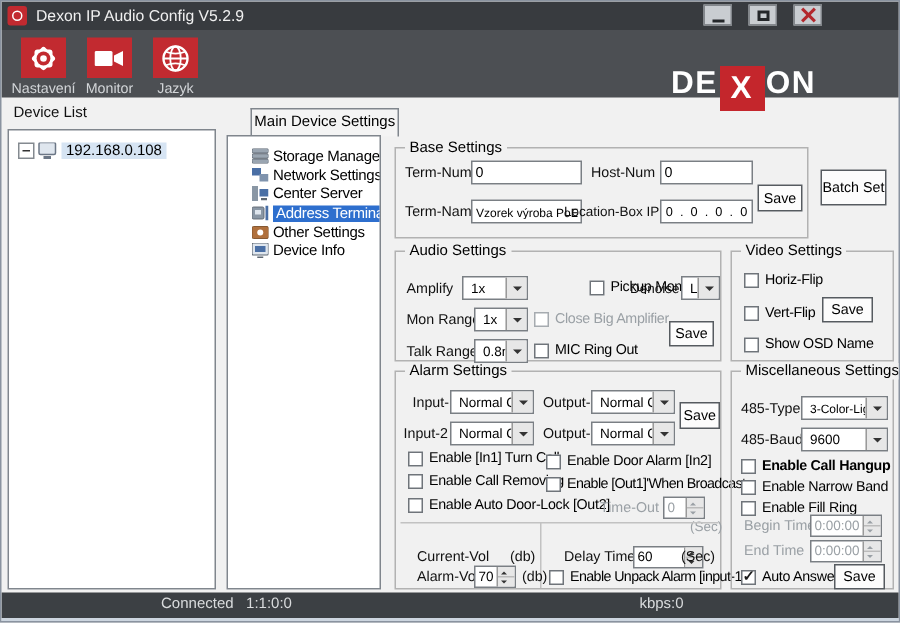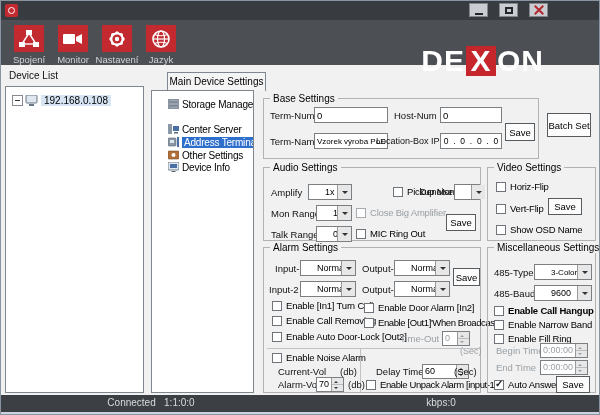--- a/index.html
+++ b/index.html
@@ -14,21 +14,21 @@
   .g-min{width:8px;height:2px;background:#24272a;margin-top:7px;}
   .g-max{width:8px;height:7px;border:2px solid #24272a;box-sizing:border-box;}
   .g-close{position:relative;width:10px;height:10px;}
   .g-close::before,.g-close::after{content:"";position:absolute;left:-1px;top:4px;width:12px;height:2px;background:#b3282d;}
   .g-close::before{transform:rotate(45deg);} .g-close::after{transform:rotate(-45deg);}
   
   .toolbar{position:absolute;left:0;top:19px;width:600px;height:45px;background:#4c4f53;display:flex;padding-left:6px;box-sizing:border-box;}
   .tbtn{width:44px;display:flex;flex-direction:column;align-items:center;padding-top:5px;cursor:pointer;}
   .tbicon{width:30px;height:27px;background:#c22a30;display:flex;align-items:center;justify-content:center;flex:none;}
   .tblabel{font-size:9.5px;color:#d2d5d8;margin-top:2px;white-space:nowrap;}
-  .logo{position:absolute;right:57px;top:24px;height:33px;display:flex;align-items:center;color:#fff;font-weight:bold;font-size:30px;letter-spacing:1px;}
+  .logo{position:absolute;right:57px;top:24px;height:33px;display:flex;align-items:flex-start;color:#fff;font-weight:bold;font-size:21px;letter-spacing:1px;}
   .logo .xbox{width:30px;height:30px;background:#c4262c;display:flex;align-items:center;justify-content:center;margin:0 1px;}
   
   .panel{position:absolute;background:#fff;border:1px solid #80868d;box-sizing:border-box;}
   .caption{position:absolute;font-size:10px;color:#111;white-space:nowrap;}
   .tab{position:absolute;left:166px;top:71px;width:99px;height:19px;background:#f4f4f4;border:1px solid #80868d;border-bottom:none;box-sizing:border-box;font-size:10px;text-align:center;line-height:17px;}
   
   .trow{position:absolute;left:0;width:100%;height:12px;display:flex;align-items:center;padding-left:16px;box-sizing:border-box;font-size:10px;letter-spacing:-0.2px;white-space:nowrap;overflow:hidden;cursor:default;}
   .trow svg{flex:none;margin-right:3px;}
   .trow .sel-lab{background:#2e6fce;color:#fff;padding:0 2px;}
   
@@ -37,21 +37,21 @@
   .expander::after{content:"";position:absolute;left:2px;top:4px;width:5px;height:1px;background:#333;}
   .dl-lab{background:#d6e4f3;padding:0 3px;margin-left:3px;}
   
   .group{position:absolute;border:1px solid #b2b2b2;box-sizing:border-box;}
   .gtitle{position:absolute;top:-6px;left:6px;background:#f1f1f1;padding:0 3px;font-size:10px;white-space:nowrap;}
   .lbl{position:absolute;font-size:9.5px;white-space:nowrap;color:#111;}
   .sm{font-size:9px;}
   .gray{color:#9aa0a5;}
   .tin{position:absolute;height:16px;border:1px solid #7a7f84;background:#fff;font-size:9.5px;padding:0 2px;font-family:inherit;box-sizing:border-box;}
   .sel{position:absolute;height:16px;border:1px solid #7a7f84;background:#fff;display:flex;align-items:center;box-sizing:border-box;cursor:pointer;}
-  .sel .v{flex:1;font-size:9px;padding-left:16px;white-space:nowrap;overflow:hidden;}
+  .sel .v{flex:1;font-size:9px;padding-left:5px;white-space:nowrap;overflow:hidden;}
   .sel .arw{width:13px;height:100%;background:#e7e7e7;border-left:1px solid #9a9a9a;display:flex;align-items:center;justify-content:center;flex:none;}
   .sel .arw::after{content:"";border:3.5px solid transparent;border-top-color:#333;margin-top:4px;}
   .spn{position:absolute;height:15px;border:1px solid #7a7f84;background:#fff;display:flex;box-sizing:border-box;}
   .spn .v{flex:1;font-size:9px;padding-left:2px;line-height:13px;white-space:nowrap;overflow:hidden;}
   .ud{width:11px;display:flex;flex-direction:column;border-left:1px solid #9a9a9a;flex:none;}
   .ud i{flex:1;background:#e7e7e7;position:relative;}
   .ud i+i{border-top:1px solid #bbb;}
   .ud i::after{content:"";position:absolute;left:2px;border:2.5px solid transparent;}
   .ud .up::after{top:1px;border-bottom-color:#333;}
   .ud .dn::after{top:2px;border-top-color:#333;}
@@ -70,67 +70,55 @@
   .statusbar span{position:absolute;top:2px;white-space:pre;}
   .bstrip{position:absolute;left:0;top:411px;width:600px;height:4px;background:#ccd5df;}
 </style>
 </head>
 <body>
 
 <div class="window">
 
   <div class="titlebar">
     <div class="appicon"></div>
+    <div class="apptitle">Dexon IP Audio Config V5.2.9</div>
     <div class="winbtn" style="left:468px;">
         <div class="g-min"></div>
       </div>
     <div class="winbtn" style="left:498px;">
         <div class="g-max"></div>
       </div>
     <div class="winbtn" style="left:528px;">
         <div class="g-close"></div>
       </div>
   </div>
 
   <div class="toolbar">
-    <div class="tbtn">
-      <div class="tbicon">
-        <svg width="20" height="18" viewBox="0 0 20 18">
-          <line x1="10" y1="3" x2="3" y2="14" stroke="#fff" stroke-width="1.4"></line>
-          <line x1="10" y1="3" x2="17" y2="14" stroke="#fff" stroke-width="1.4"></line>
-          <line x1="3" y1="14" x2="17" y2="14" stroke="#fff" stroke-width="1.4"></line>
-          <rect x="7" y="0" width="6" height="5" fill="#fff"></rect>
-          <rect x="0" y="12" width="6" height="5" fill="#fff"></rect>
-          <rect x="14" y="12" width="6" height="5" fill="#fff"></rect>
-        </svg>
-      </div>
-      <div class="tblabel">Spojení</div>
-    </div>
-    <div class="tbtn">
-      <div class="tbicon">
-        <svg width="20" height="18" viewBox="0 0 20 18">
-          <rect x="0" y="4" width="12" height="10" rx="1" fill="#fff"></rect>
-          <polygon points="13,7 19,4 19,14 13,11" fill="#fff"></polygon>
-        </svg>
-      </div>
-      <div class="tblabel">Monitor</div>
-    </div>
     <div class="tbtn">
       <div class="tbicon">
         <svg width="20" height="20" viewBox="0 0 20 20">
           <rect x="4" y="4" width="12" height="12" rx="2" fill="#fff"></rect>
           <rect x="4" y="4" width="12" height="12" rx="2" fill="#fff" transform="rotate(45 10 10)"></rect>
           <circle cx="10" cy="10" r="4.6" fill="#c22a30"></circle>
           <circle cx="10" cy="10" r="2.2" fill="#fff"></circle>
         </svg>
       </div>
       <div class="tblabel">Nastavení</div>
     </div>
     <div class="tbtn">
       <div class="tbicon">
+        <svg width="20" height="18" viewBox="0 0 20 18">
+          <rect x="0" y="4" width="12" height="10" rx="1" fill="#fff"></rect>
+          <polygon points="13,7 19,4 19,14 13,11" fill="#fff"></polygon>
+        </svg>
+      </div>
+      <div class="tblabel">Monitor</div>
+    </div>
+    <div class="tbtn">
+      <div class="tbicon">
         <svg width="20" height="20" viewBox="0 0 20 20">
           <circle cx="10" cy="10" r="8" stroke="#fff" stroke-width="1.6" fill="none"></circle>
           <ellipse cx="10" cy="10" rx="3.5" ry="8" stroke="#fff" stroke-width="1.2" fill="none"></ellipse>
           <line x1="2" y1="10" x2="18" y2="10" stroke="#fff" stroke-width="1.2"></line>
           <path d="M3.5 5.5 Q10 8 16.5 5.5 M3.5 14.5 Q10 12 16.5 14.5" stroke="#fff" stroke-width="1.2" fill="none"></path>
         </svg>
       </div>
       <div class="tblabel">Jazyk</div>
     </div>
     <div class="logo">
@@ -156,20 +144,27 @@
 
   <div class="tab">Main Device Settings</div>
   <div class="panel" style="left:150px;top:89px;width:103px;height:303px;">
     <div class="trow" style="top:7px;">
       <svg width="11" height="10" viewBox="0 0 11 10">
         <rect x="0" y="0" width="11" height="3" rx="1" fill="#9aa5b1" stroke="#5d6772" stroke-width="0.6"></rect>
         <rect x="0" y="3.5" width="11" height="3" rx="1" fill="#9aa5b1" stroke="#5d6772" stroke-width="0.6"></rect>
         <rect x="0" y="7" width="11" height="3" rx="1" fill="#9aa5b1" stroke="#5d6772" stroke-width="0.6"></rect>
       </svg>
       <span>Storage Management</span>
+    </div>
+    <div class="trow" style="top:20px;">
+      <svg width="11" height="10" viewBox="0 0 11 10">
+        <rect x="0" y="0" width="6" height="5" fill="#4a6fa5"></rect>
+        <rect x="5" y="4" width="6" height="5" fill="#7f93ad"></rect>
+      </svg>
+      <span>Network Settings</span>
     </div>
     <div class="trow" style="top:32px;">
       <svg width="11" height="10" viewBox="0 0 11 10">
         <rect x="0" y="0" width="4" height="10" fill="#8a97a5"></rect>
         <rect x="5" y="2" width="6" height="5" fill="#4a6fa5"></rect>
         <rect x="6" y="8" width="4" height="1.5" fill="#5d6772"></rect>
       </svg>
       <span>Center Server</span>
     </div>
     <div class="trow" style="top:45px;">
@@ -315,24 +310,20 @@
         <span class="ud">
           <i class="up"></i>
           <i class="dn"></i>
         </span>
       </div>
     <span class="lbl gray sm" style="left:196px;top:98px;">(Sec)</span>
 
     <div class="rule-h" style="left:3px;top:100px;width:212px;"></div>
     <div class="rule-v" style="left:96px;top:100px;height:44px;"></div>
 
-    <div class="cbrow" style="left:8px;top:104px;">
-        <span class="cb"></span>
-        <span>Enable Noise Alarm</span>
-      </div>
     <span class="lbl" style="left:14px;top:118px;">Current-Vol</span>
     <span class="lbl" style="left:76px;top:118px;">(db)</span>
     <span class="lbl" style="left:14px;top:131px;">Alarm-Vol</span>
     <div class="spn" style="left:52px;top:129px;width:28px;">
         <span class="v">70</span>
         <span class="ud">
           <i class="up"></i>
           <i class="dn"></i>
         </span>
       </div>

